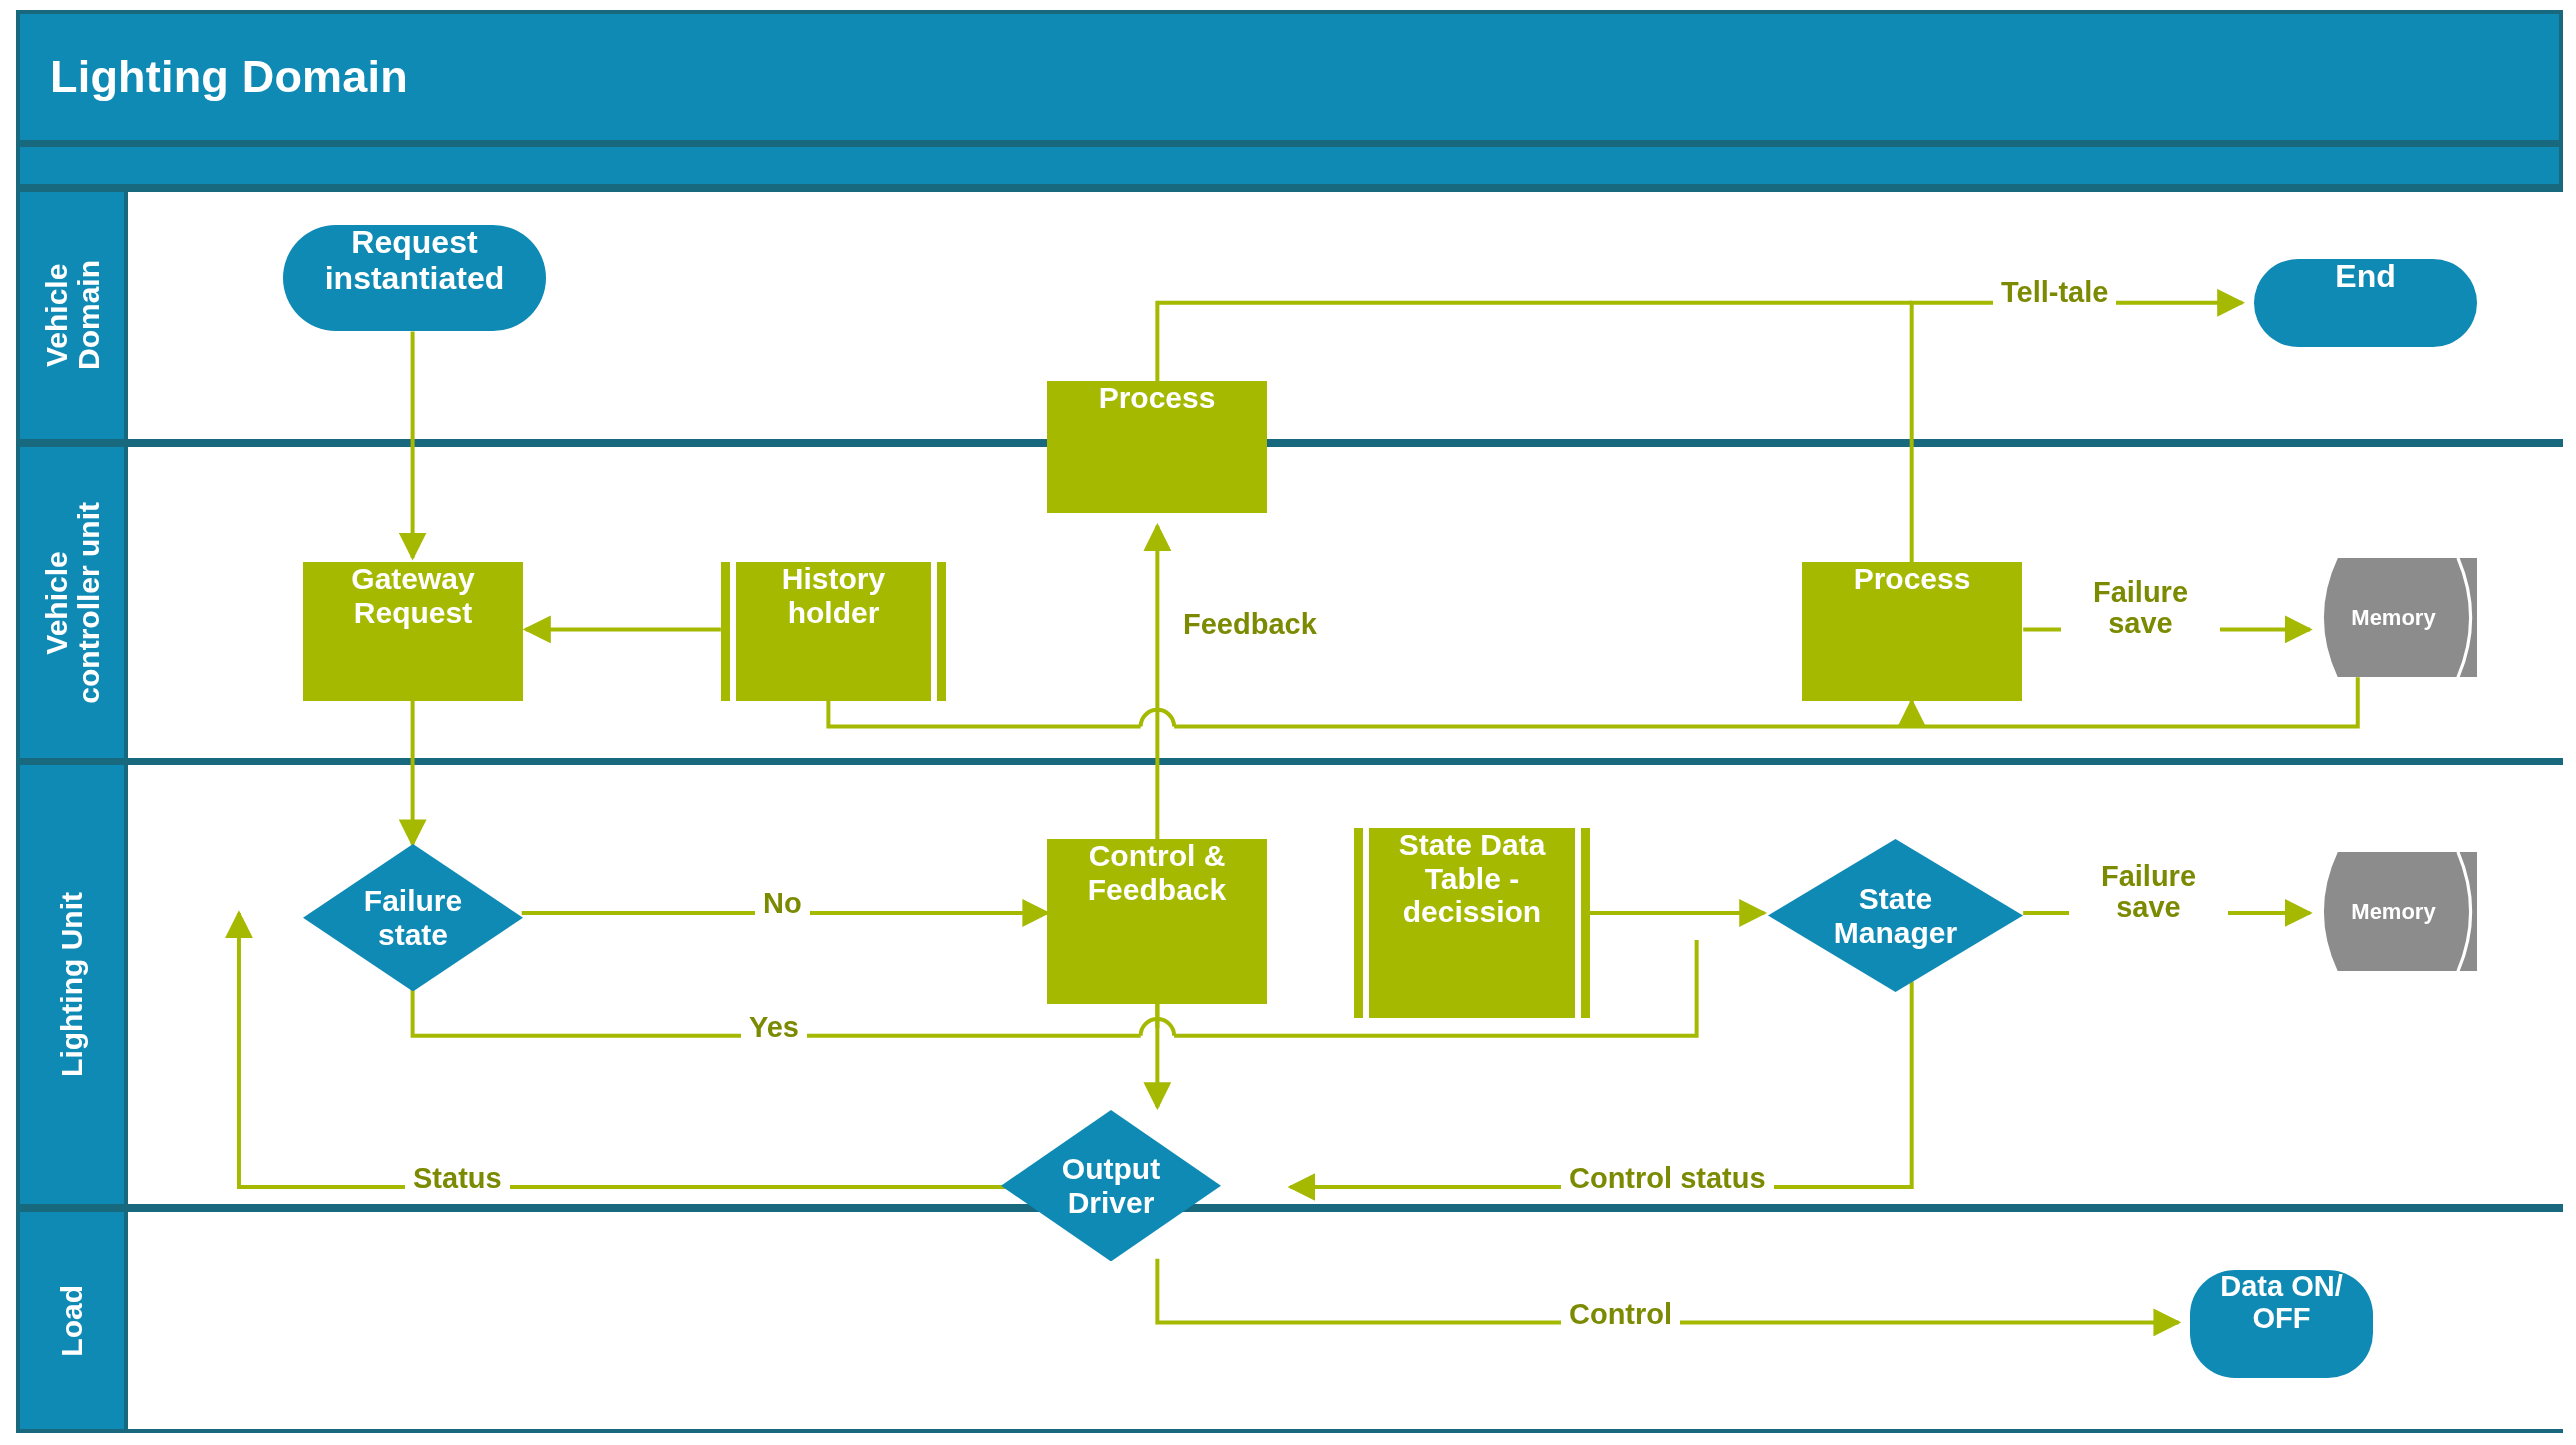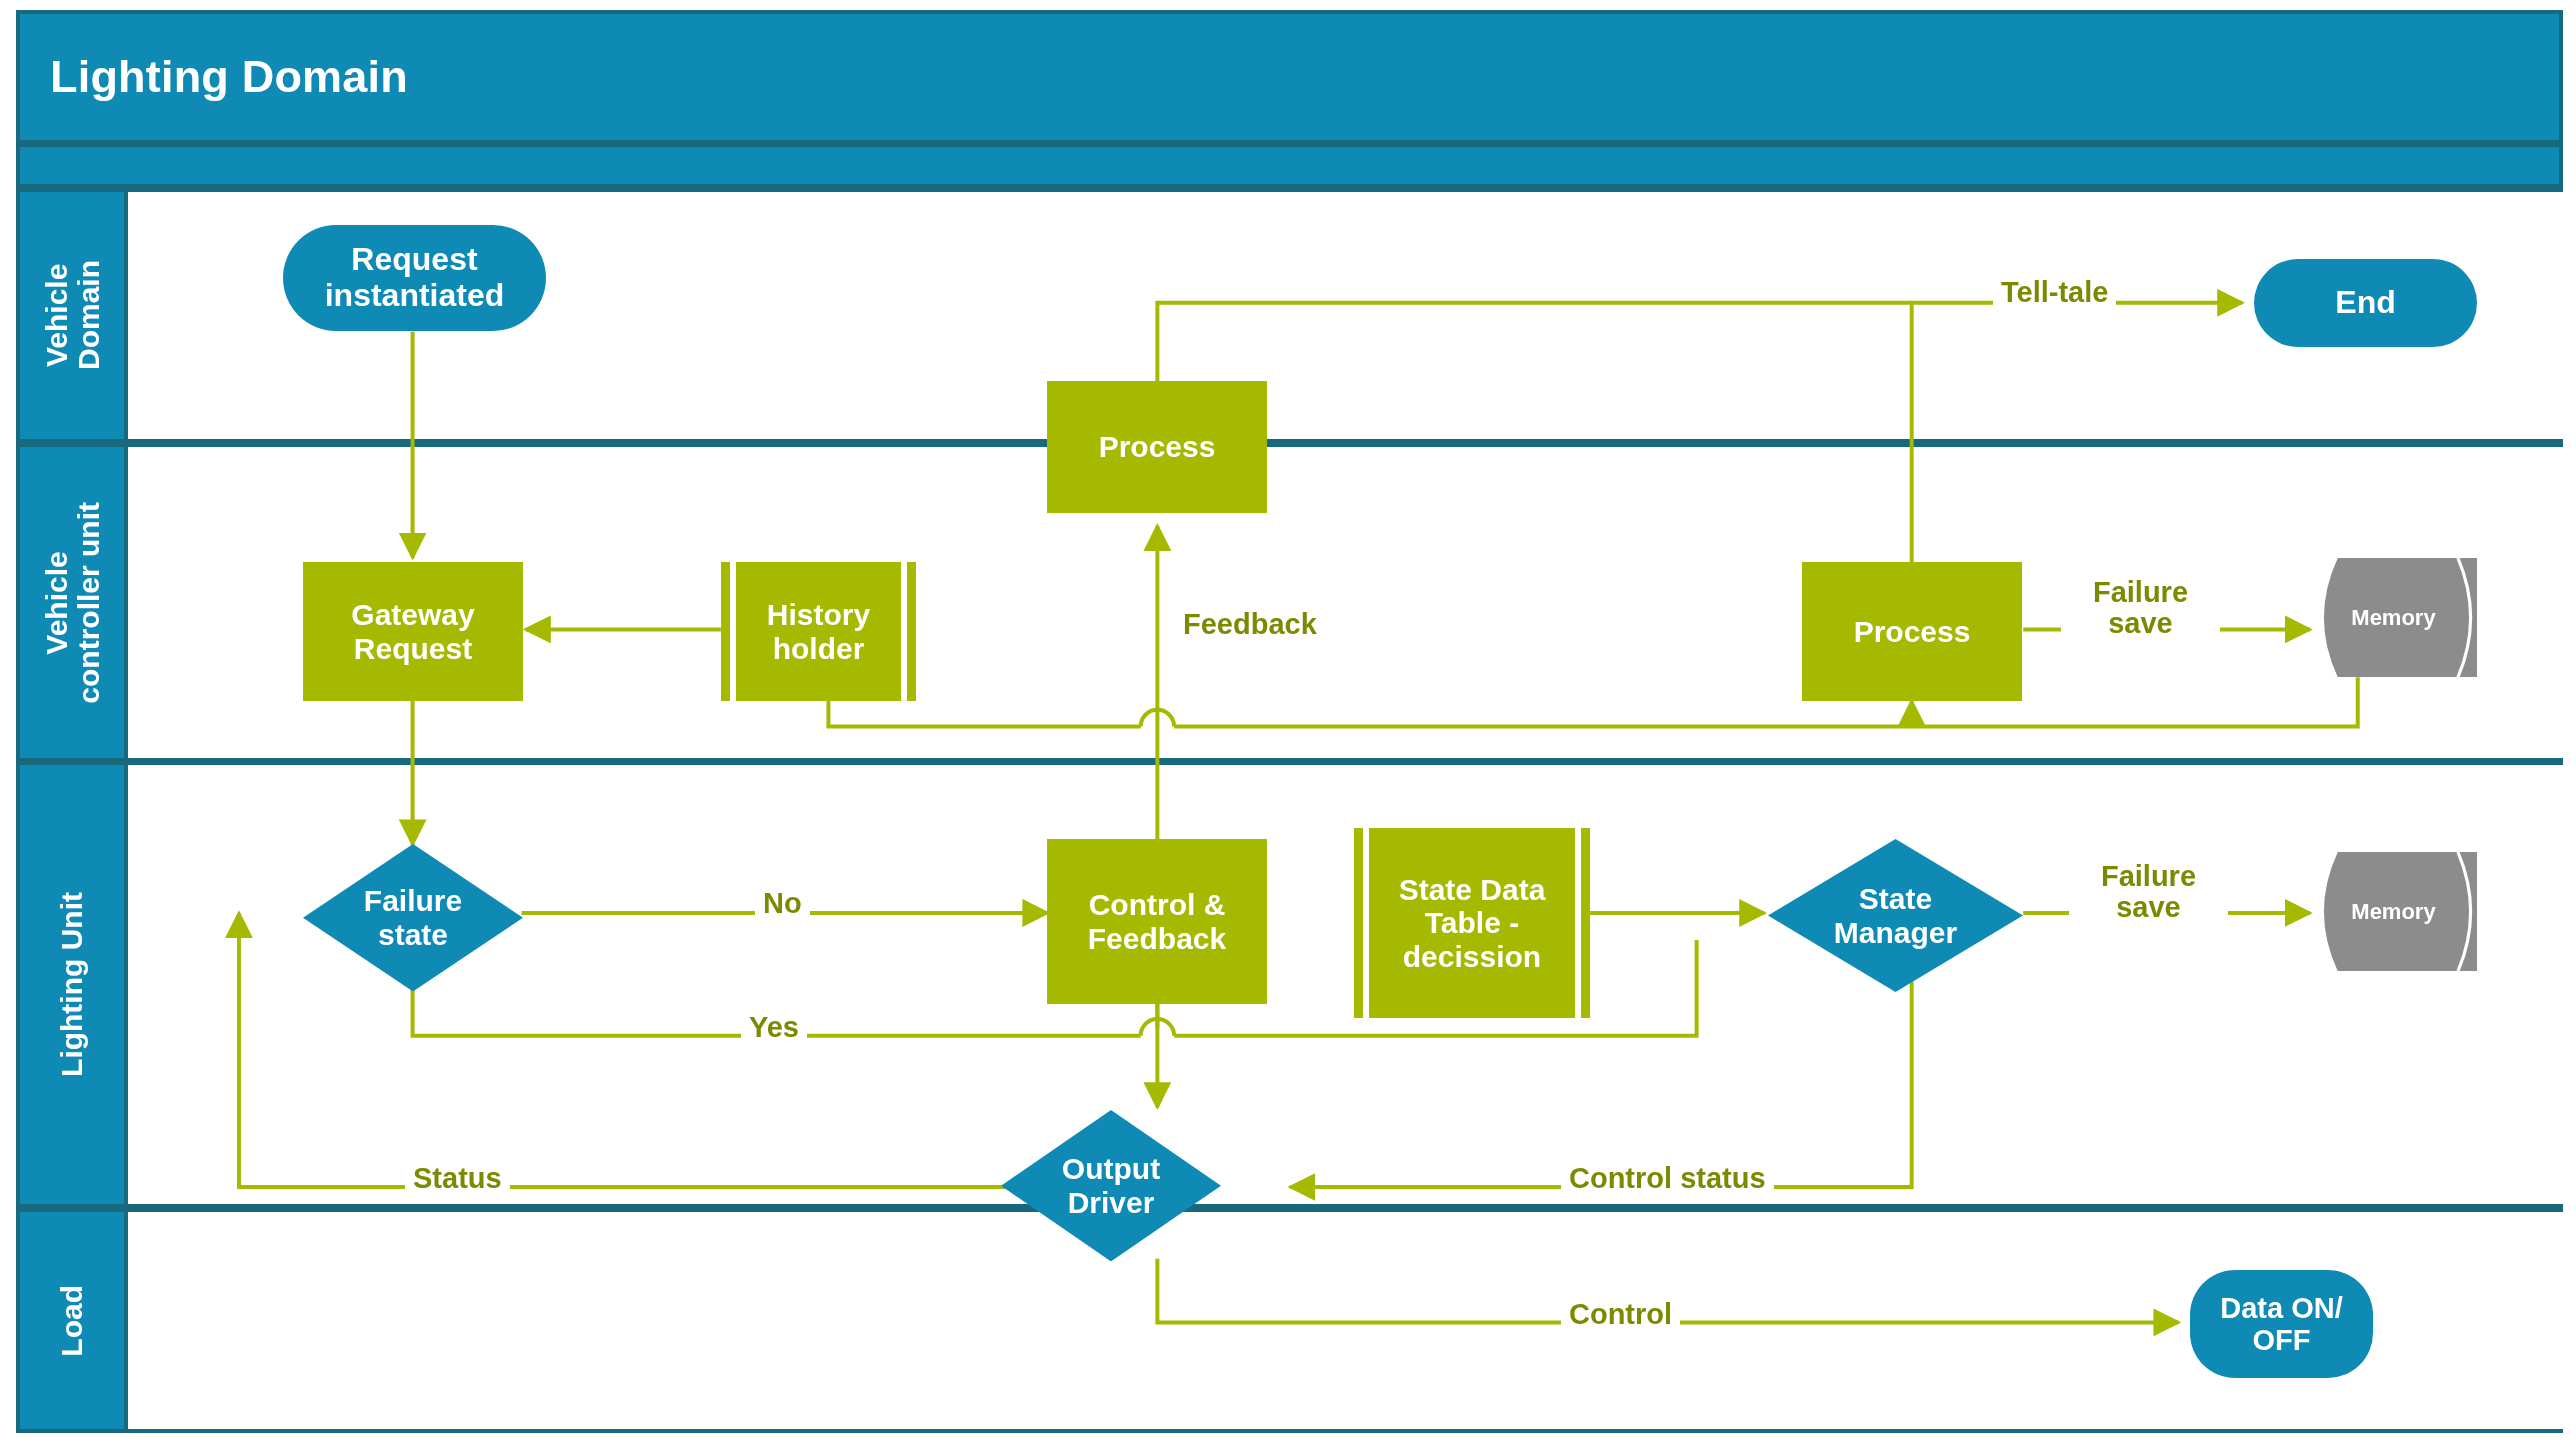--- a/index.html
+++ b/index.html
@@ -10,21 +10,21 @@
   .title-text{color:#ffffff;font-weight:bold;font-size:45px;padding-left:30px;letter-spacing:0.2px;}
   .sub-bar{position:absolute;box-sizing:border-box;background:#0e8ab4;border:4px solid #18687e;}
 
   .lane-row{position:absolute;box-sizing:border-box;border-top:4px solid #18687e;border-bottom:4px solid #18687e;}
   .lane-head{position:absolute;box-sizing:border-box;background:#0e8ab4;border:4px solid #18687e;
              display:flex;align-items:center;justify-content:center;}
   .lane-head .lbl{color:#ffffff;font-weight:bold;font-size:30px;line-height:1.05;text-align:center;
                   writing-mode:vertical-rl;transform:rotate(180deg);white-space:pre-line;}
 
   
-  .node{position:absolute;box-sizing:border-box;display:flex;align-items:center;justify-content:center;
+  .node{position:absolute;box-sizing:border-box;display:flex;align-items:flex-start;justify-content:center;
         color:#ffffff;font-weight:bold;text-align:center;line-height:1.12;}
   .proc{background:#a4b900;font-size:30px;}
   .term{background:#0e8ab4;font-size:32px;}
   .predef{background:#a4b900;font-size:30px;}
   .predef .inner{position:absolute;left:8.8px;top:0;bottom:0;width:6.4px;background:#ffffff;}
   .predef .inner2{position:absolute;right:8.8px;top:0;bottom:0;width:6.4px;background:#ffffff;}
   .predef .txt{position:relative;z-index:2;padding:0 22px;}
 
   .diamond{position:absolute;}
   .diamond svg{position:absolute;inset:0;}
@@ -135,21 +135,21 @@
 
   <div class="node proc" style="left:1047px;top:381px;width:220px;height:132px;">
     <span style="white-space:pre-line;">Process</span>
   </div>
 
   <div class="node proc" style="left:303px;top:562px;width:220px;height:139px;">
     <span style="white-space:pre-line;">Gateway
 Request</span>
   </div>
 
-  <div class="node predef" style="left:721px;top:562px;width:195px;height:139px;">
+  <div class="node predef" style="left:721px;top:562px;width:225px;height:139px;">
     <span class="inner"></span>
     <span class="inner2"></span>
     <span class="txt" style="white-space:pre-line;">History
 holder</span>
   </div>
 
   <div class="node proc" style="left:1802px;top:562px;width:220px;height:139px;">
     <span style="white-space:pre-line;">Process</span>
   </div>
 

